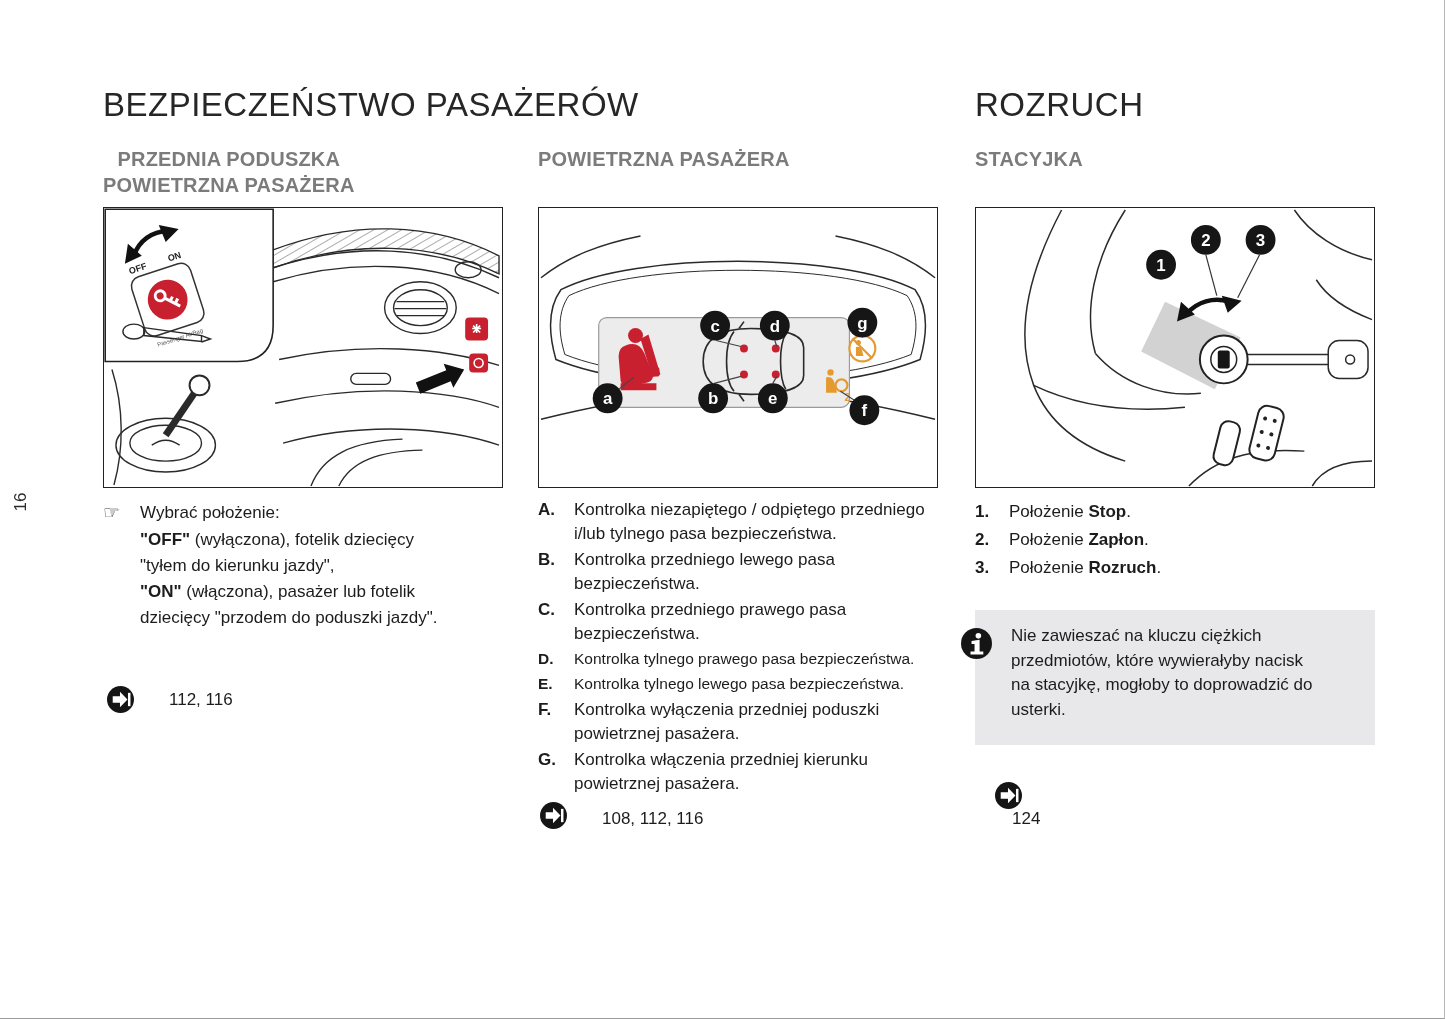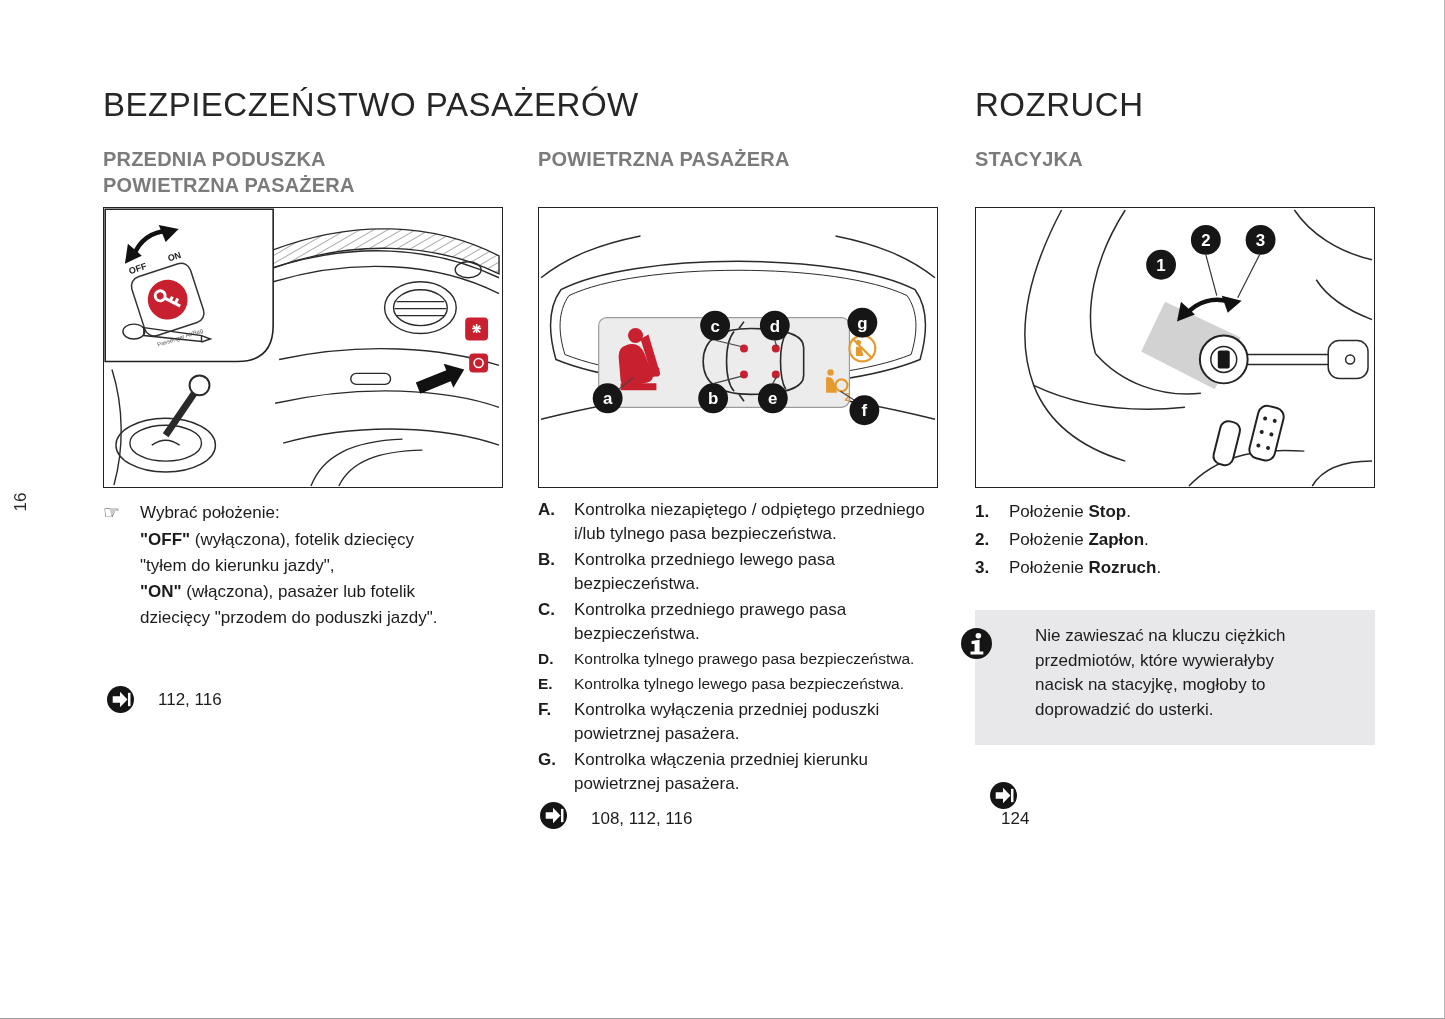--- a/index.html
+++ b/index.html
@@ -9,21 +9,21 @@
           border-right:1px solid #b9b9b9; border-bottom:1px solid #9c9c9c; }
 
   .page-num { position:absolute; left:4px; top:492px; width:34px; text-align:center;
               font-size:17px; color:#2a2a2a; transform:rotate(-90deg); }
 
   .title { position:absolute; top:86px; font-size:33px; font-weight:400; letter-spacing:0.5px; color:#262626; }
   .title-left { left:103px; }
   .title-right { left:975px; }
 
   .subtitle { position:absolute; top:146px; font-size:20px; font-weight:bold; color:#7b7b7b; line-height:26px; letter-spacing:0.2px; }
-  .sub1 { left:103px; } .sub2 { left:538px; } .sub3 { left:975px; }
+  .sub1 { left:103px;text-align:center; } .sub2 { left:538px; } .sub3 { left:975px; }
 
   .illus { position:absolute; top:207px; width:400px; height:281px; background:#fff; border:1.6px solid #222; }
   .illus svg { display:block; width:100%; height:100%; }
   .il1 { left:103px; } .il2 { left:538px; } .il3 { left:975px; }
 
   .svg-label { font-family:"Liberation Sans", sans-serif; font-size:17px; font-weight:bold; fill:#ffffff; text-anchor:middle; }
   .svg-small { font-family:"Liberation Sans", sans-serif; }
 
   .body-text { font-size:17px; line-height:26px; color:#1c1c1c; }
 
@@ -40,27 +40,27 @@
   .c2-item { display:flex; line-height:23.5px; margin-bottom:3px; font-size:17px; }
   .c2-item .letter { width:36px; font-weight:bold; flex:0 0 36px; }
   .c2-item .txt { width:364px; }
   .c2-item.small { font-size:15.5px; line-height:22px; }
 
   
   .c3-list { position:absolute; left:975px; top:498px; width:400px; }
   .c3-item { display:flex; line-height:28px; font-size:17px; }
   .c3-item .num { width:34px; font-weight:bold; flex:0 0 34px; }
 
-  .note-box { position:absolute; left:975px; top:610px; width:400px; height:135px; background:#e8e8ea;padding-left:24px; }
+  .note-box { position:absolute; left:975px; top:610px; width:400px; height:135px; background:#e8e8ea; }
   .note-text { padding:14px 56px 0 36px; font-size:17px; line-height:24.5px; color:#1c1c1c; }
   .note-icon { position:absolute; left:-14px; top:18px; width:31px; height:31px; }
 
   .ref-row { position:absolute; display:flex; align-items:center; font-size:17px; color:#1c1c1c; }
   .ref-icon { width:27px; height:27px; flex:0 0 27px; }
-  .ref-label { margin-left:24px; }
+  .ref-label { margin-left:35px; }
   .ref1 { left:107px; top:686px; }
   .ref2 { left:540px; top:802px;align-items:flex-end; }
   .ref3 { left:977px; top:782px;flex-direction:column; }
 </style>
 </head>
 <body>
 
 <div class="page">
 
   <div class="page-num">16</div>

